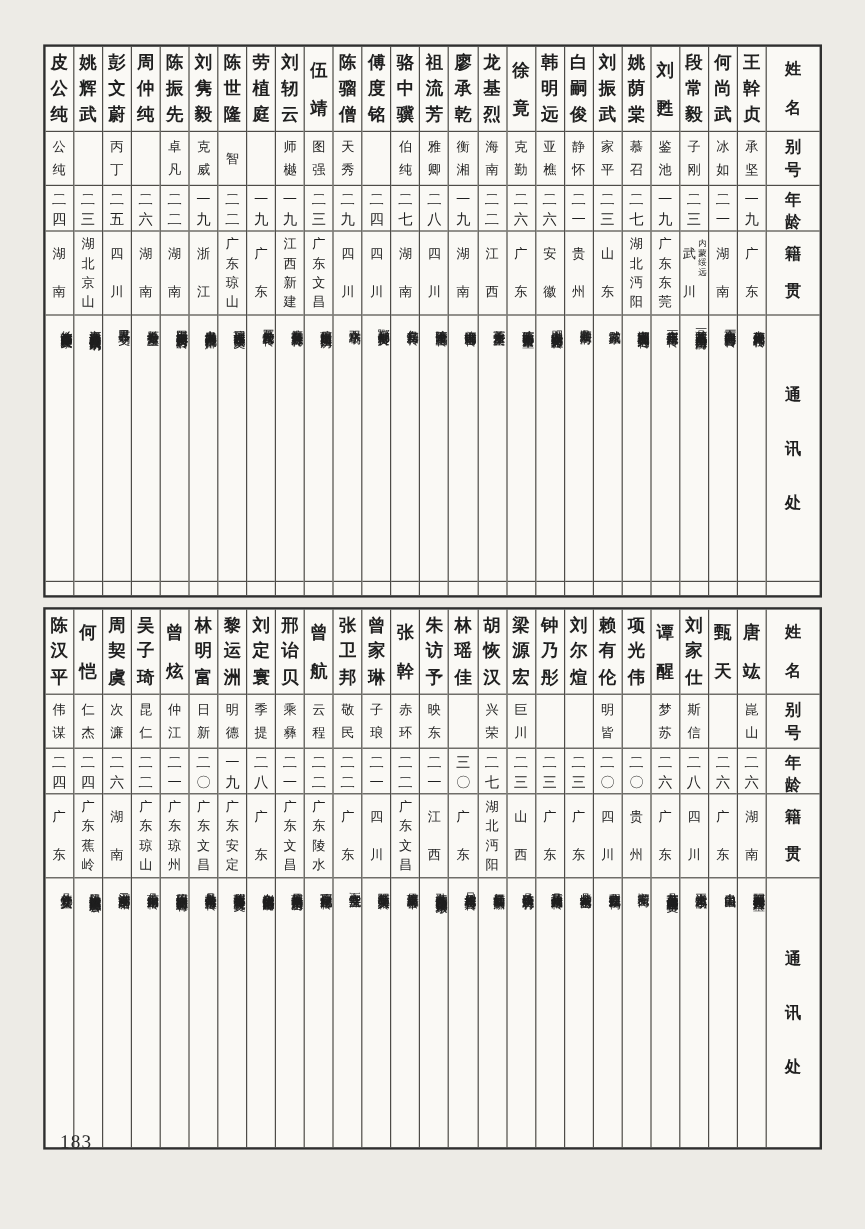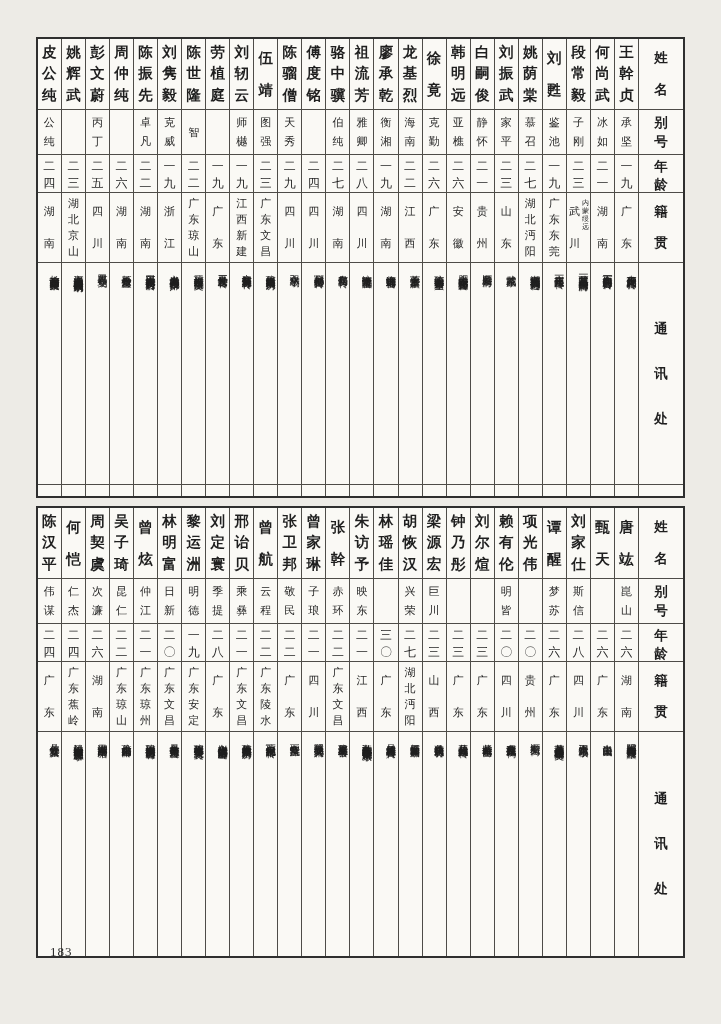--- a/index.html
+++ b/index.html
@@ -71,21 +71,21 @@
   }
   .native-note{
     position:absolute;right:0;top:6px;
     display:flex;flex-direction:column;align-items:center;
     font-size:7px;line-height:1.15;font-weight:400;
     padding:0 1px;
   }
   .c-native.has-note{padding-right:8px;}
   .page-number{
     position:absolute;left:50px;top:944px;
-    font-size:13px;color:#2b2b2b;
+    font-size:16px;color:#2b2b2b;
     letter-spacing:1px;
   }
 </style>
 </head>
 <body>
 
 <div class="page">
 
   <section class="block block-top">
     <div class="cols">

